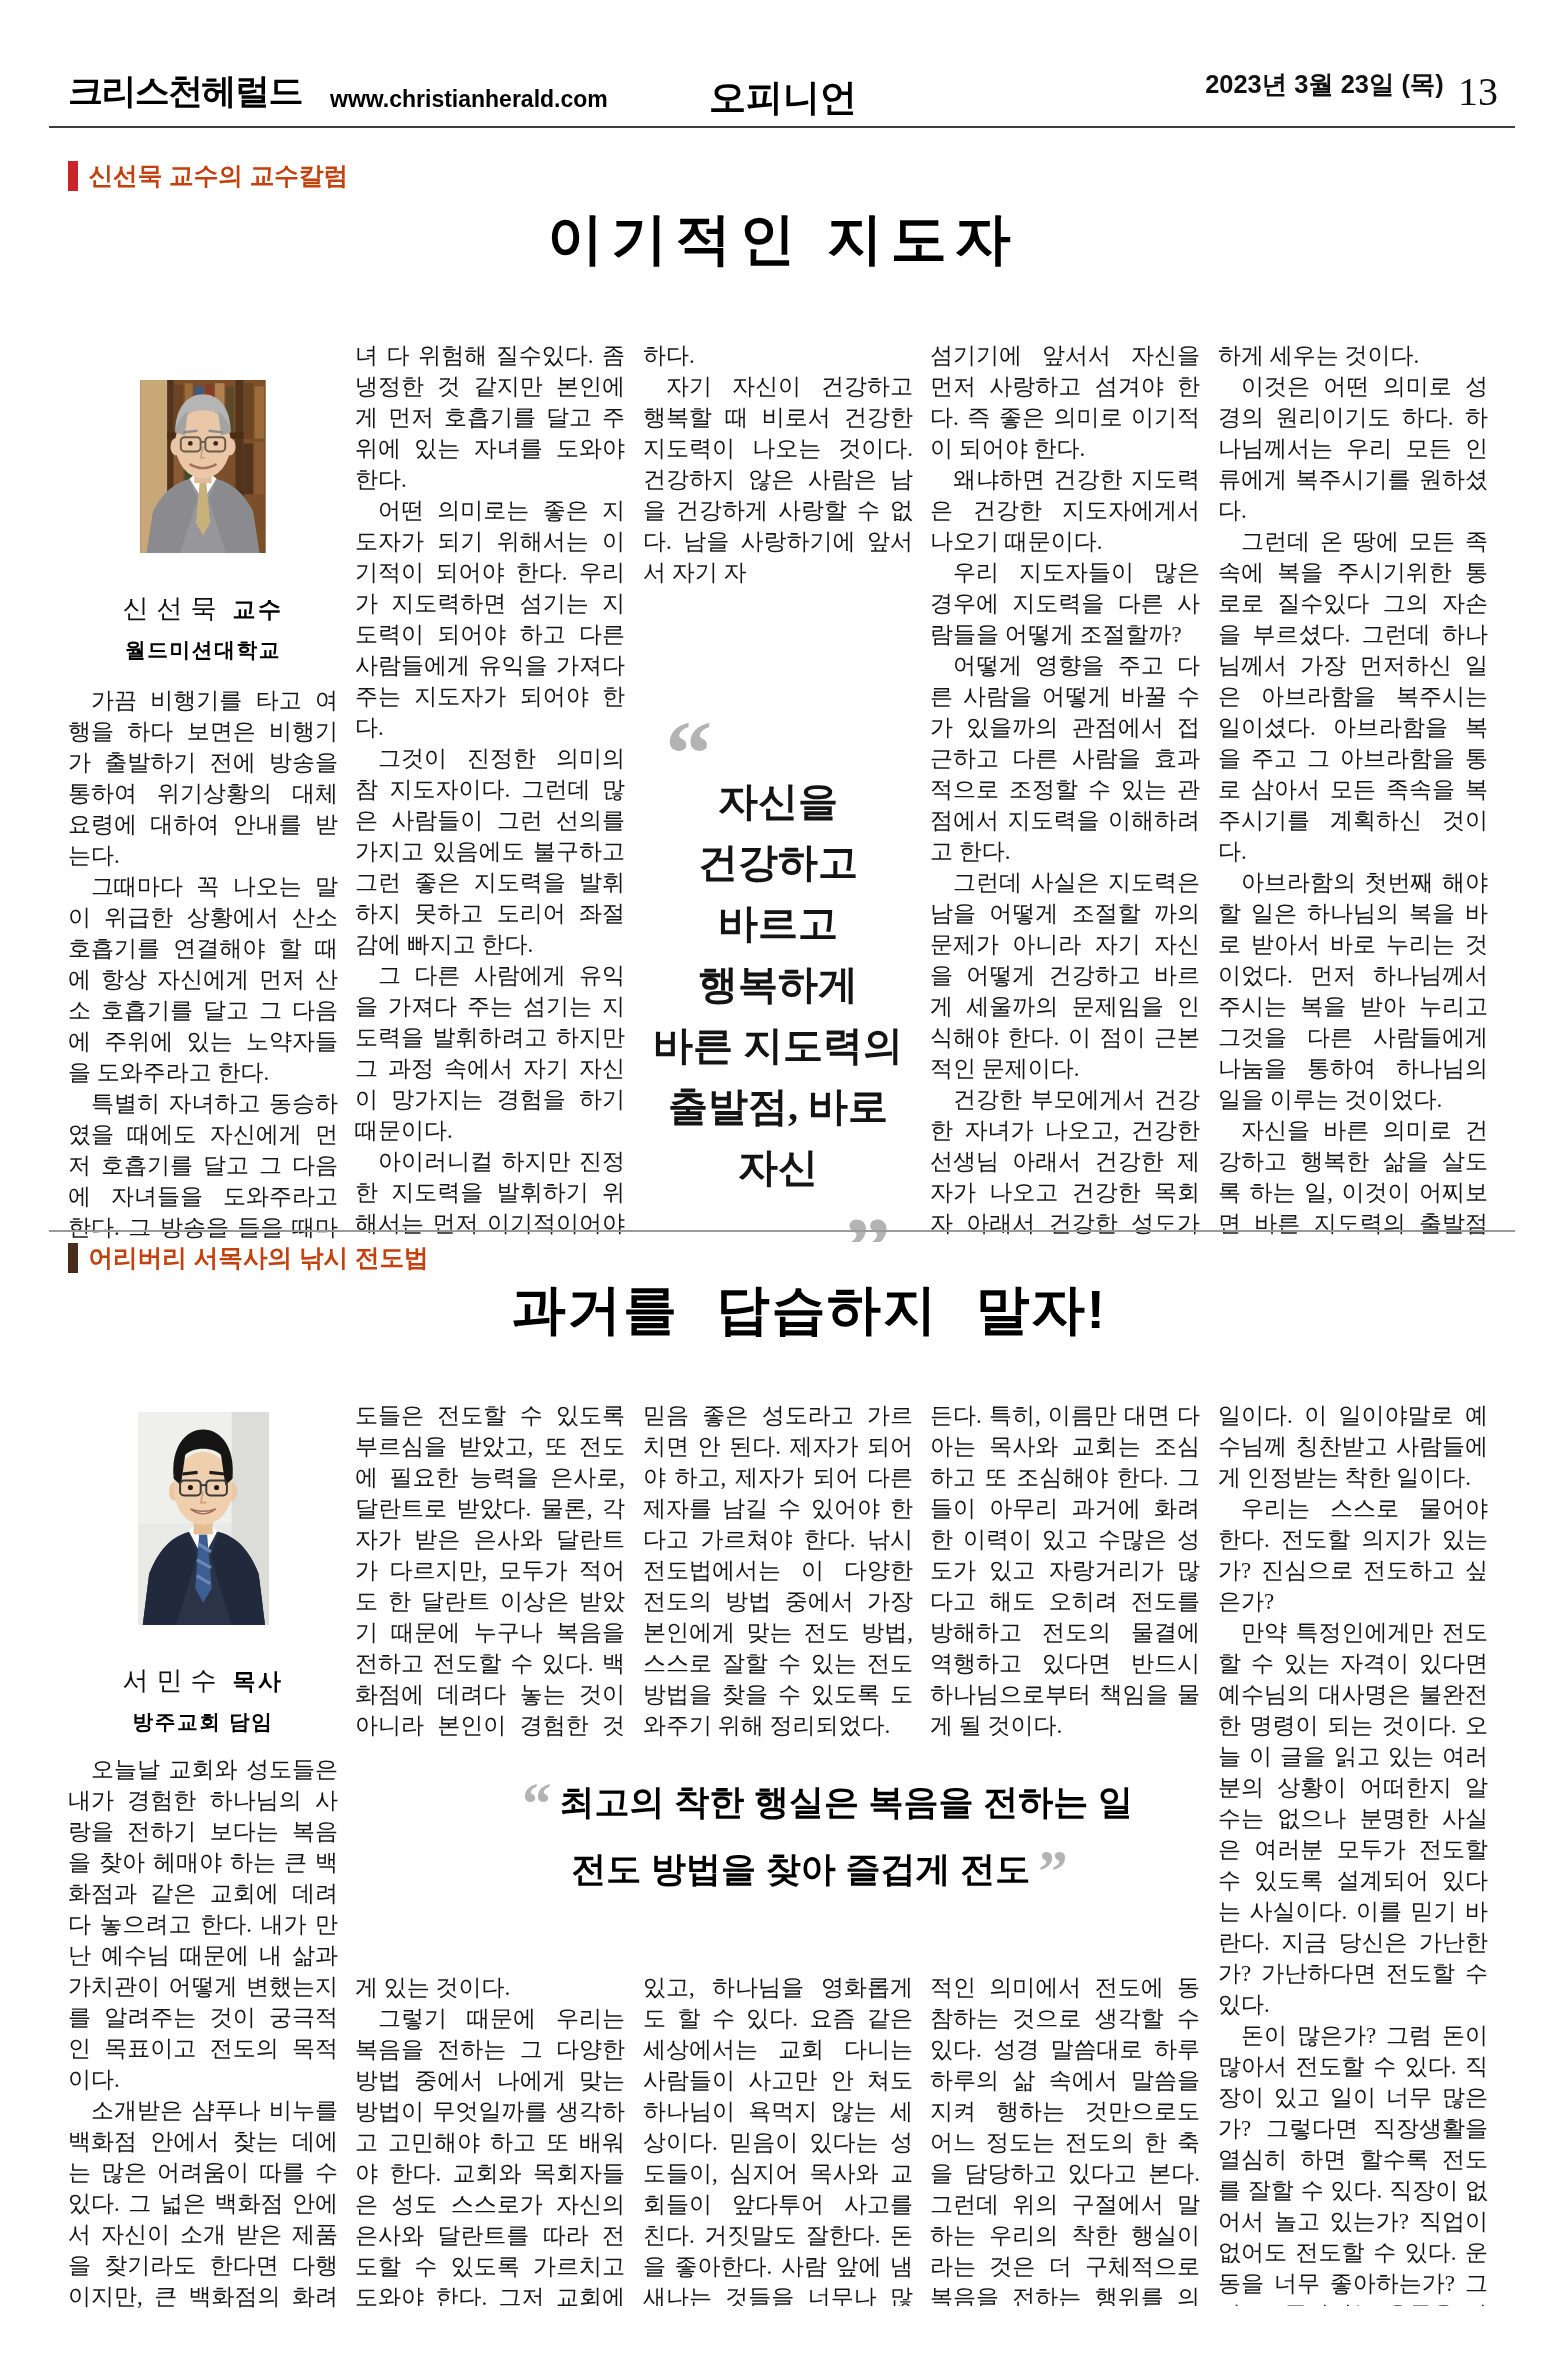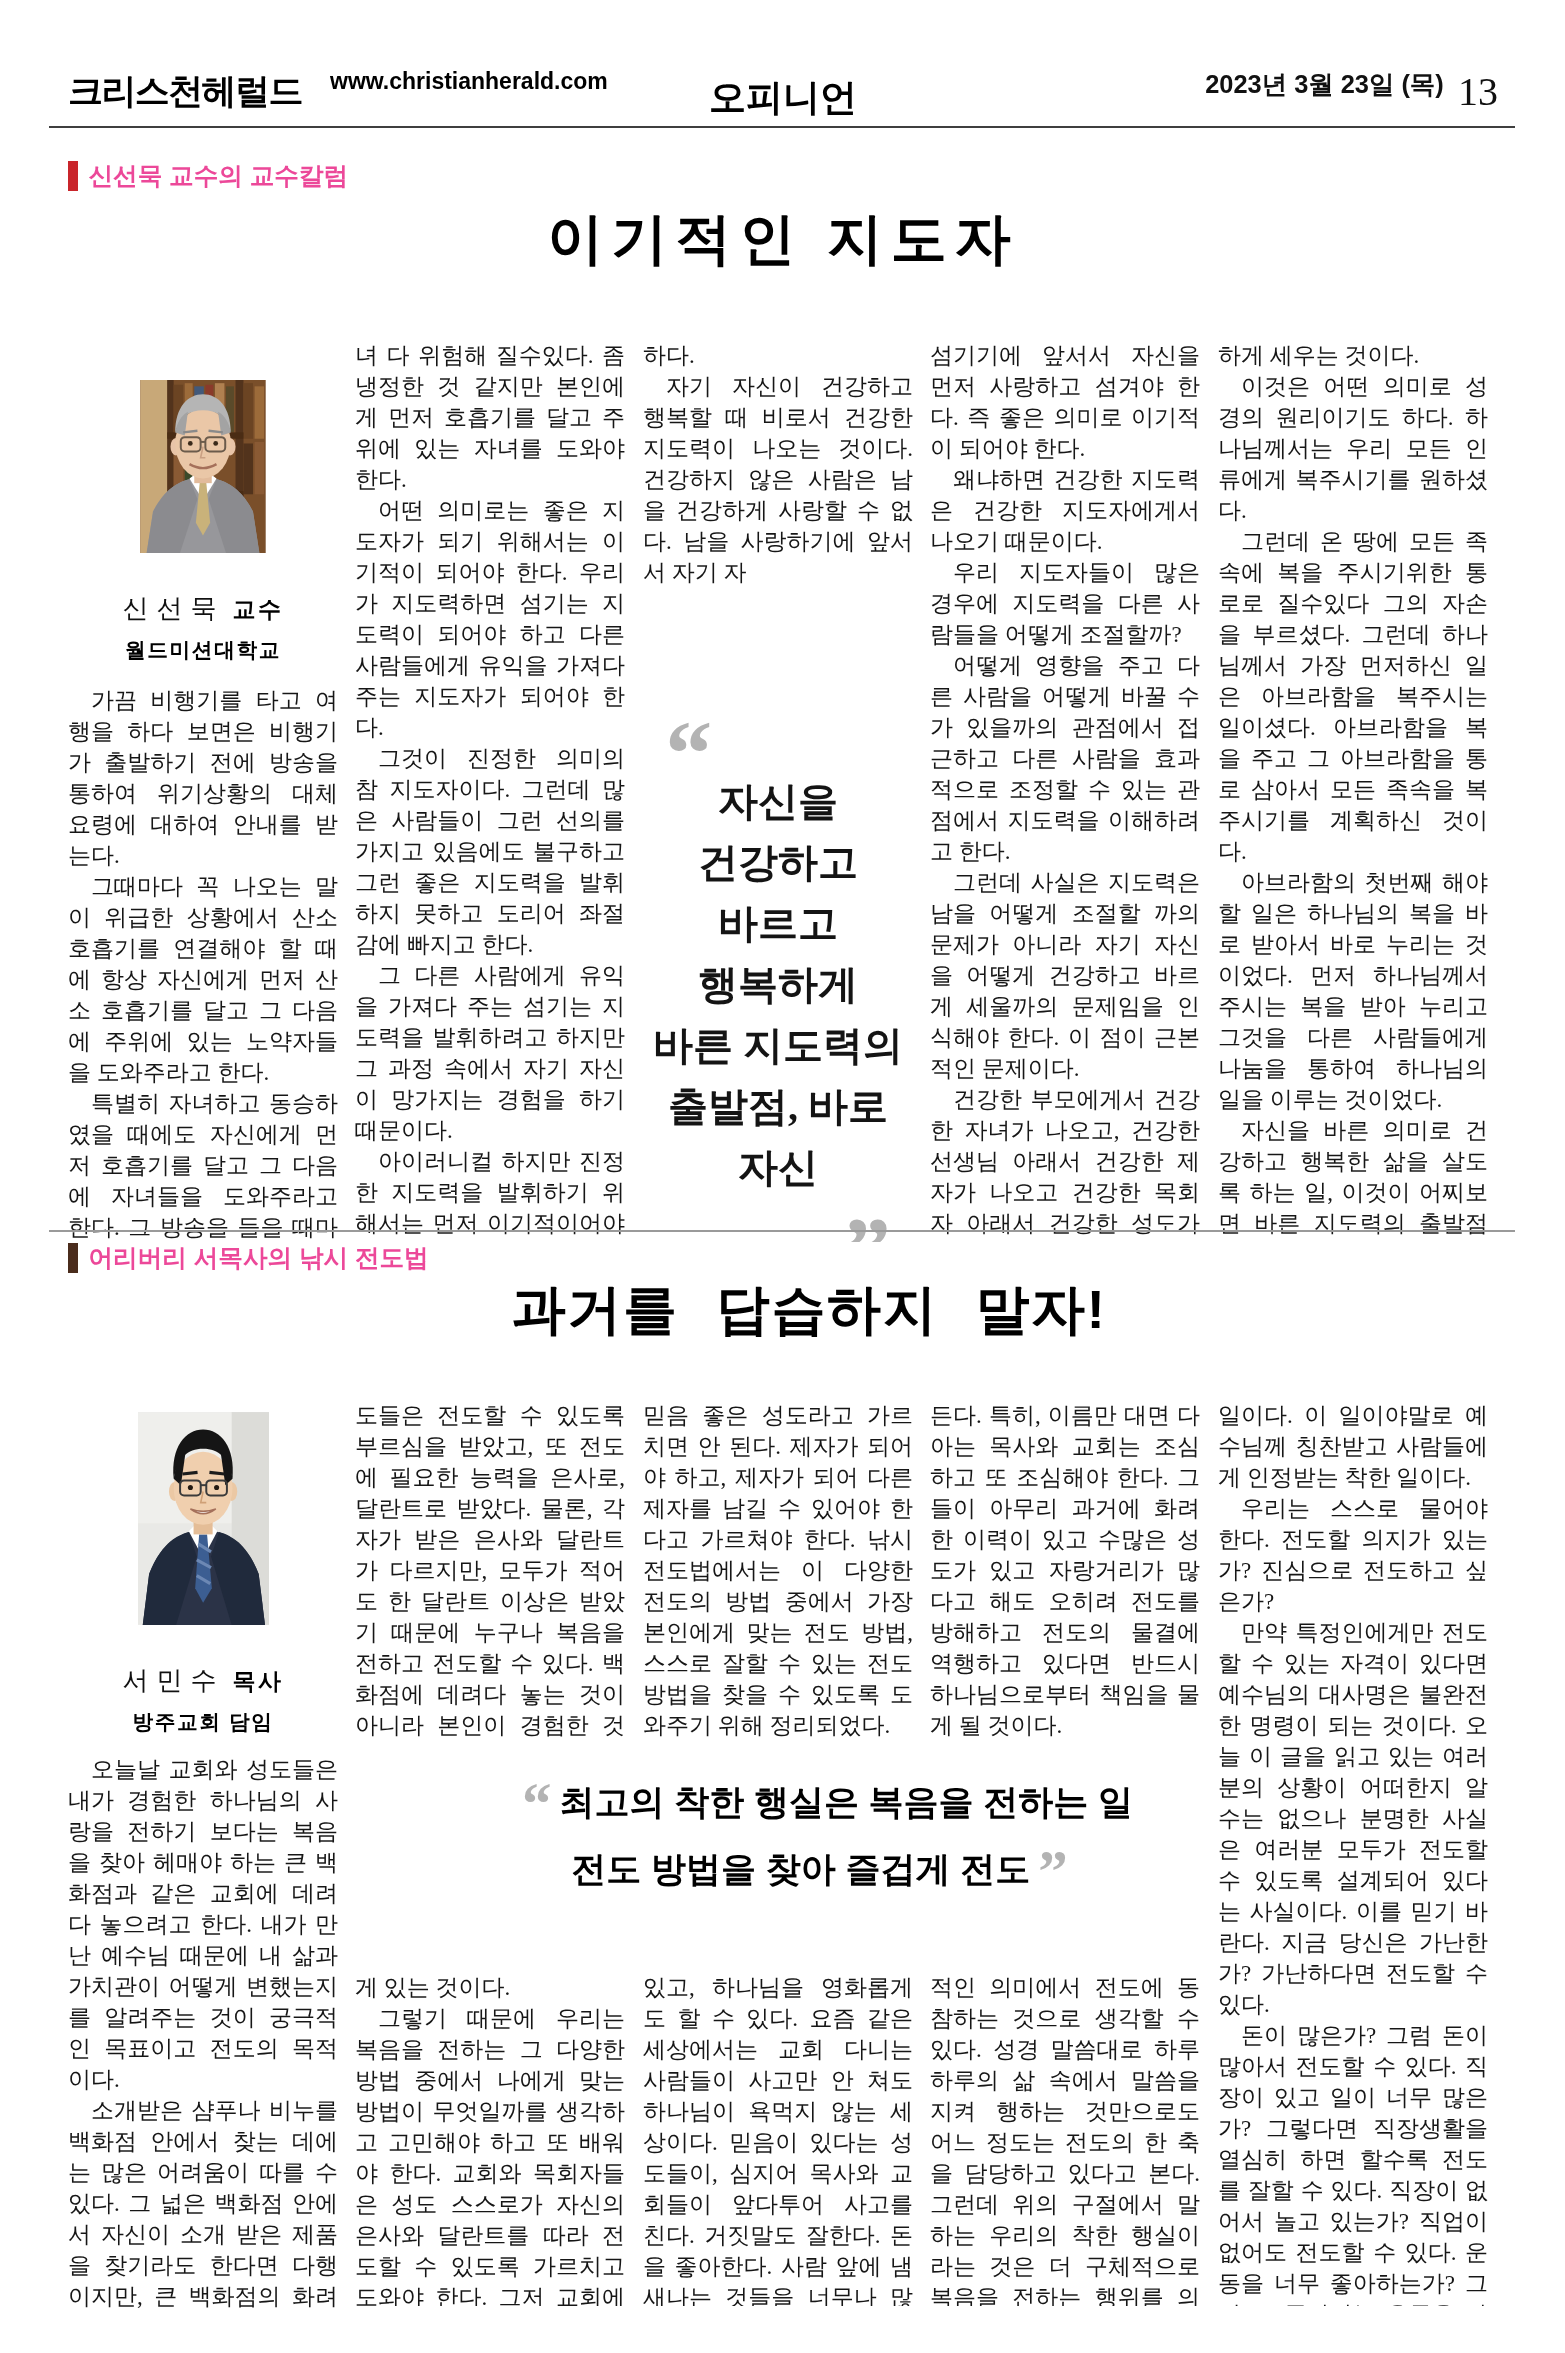--- a/index.html
+++ b/index.html
@@ -2,32 +2,32 @@
 <html lang="ko" style="font-size:12.7px"><head>
 <meta charset="utf-8">
 <style>
   html,body{margin:0;padding:0;background:#fff;}
   .page{position:relative;width:1566px;height:2354px;background:#ffffff;overflow:hidden;
         font-family:"Liberation Serif","DejaVu Serif",serif;color:#111;}
   
   .header{position:absolute;left:68px;top:68px;width:1430px;height:56px;}
   .masthead{position:absolute;left:0;top:0;font-family:"Liberation Sans","DejaVu Sans",sans-serif;
             font-weight:800;font-size:35px;letter-spacing:-1.6px;color:#000;}
-  .site-url{position:absolute;left:262px;top:0;font-family:"Liberation Sans","DejaVu Sans",sans-serif;
+  .site-url{position:absolute;left:262px;top:18px;font-family:"Liberation Sans","DejaVu Sans",sans-serif;
             font-weight:600;font-size:23px;color:#000;}
   .section-name{position:absolute;left:50%;transform:translateX(-50%);top:4.8px;
             font-family:"Liberation Sans","DejaVu Sans",sans-serif;font-weight:800;font-size:37px;color:#000;}
   .header-right{position:absolute;right:0;top:0;display:flex;align-items:flex-start;gap:14.3px;}
   .issue-date{font-family:"Liberation Sans","DejaVu Sans",sans-serif;font-weight:700;font-size:25.4px;}
   .page-number{font-family:"Liberation Serif","DejaVu Serif",serif;font-size:40px;font-weight:400;}
   .header-rule{position:absolute;left:49px;top:126px;width:1466px;height:2.4px;background:#3f3f3f;}
   .section-divider{position:absolute;left:49px;top:1230px;width:1466px;height:1.6px;background:#9a9a9a;}
   
   .kicker{position:absolute;left:68px;display:flex;align-items:center;gap:11px;
-          font-family:"Liberation Sans","DejaVu Sans",sans-serif;font-weight:800;font-size:24.6px;color:#ec4899;}
+          font-family:"Liberation Sans","DejaVu Sans",sans-serif;font-weight:800;font-size:24.6px;color:#c2410c;}
   .kicker .bar{width:9.5px;height:30px;}
   .k1{top:159px;} .k2{top:1241px;}
   .title{position:absolute;left:0;width:100%;text-align:center;color:#000;}
   .title1{top:202px;font-family:"Liberation Sans","DejaVu Sans",sans-serif;
           font-weight:800;font-size:56px;letter-spacing:8px;}
   .title2{top:1274px;font-family:Liberation Sans, sans-serif;
           font-weight:700;font-size:54px;letter-spacing:1.6px;word-spacing:20.7px;margin-left:26px;}
   
   .author-block{position:absolute;width:270px;text-align:center;}
   .ab1{left:68px;top:380px;} .ab2{left:68px;top:1412px;}

